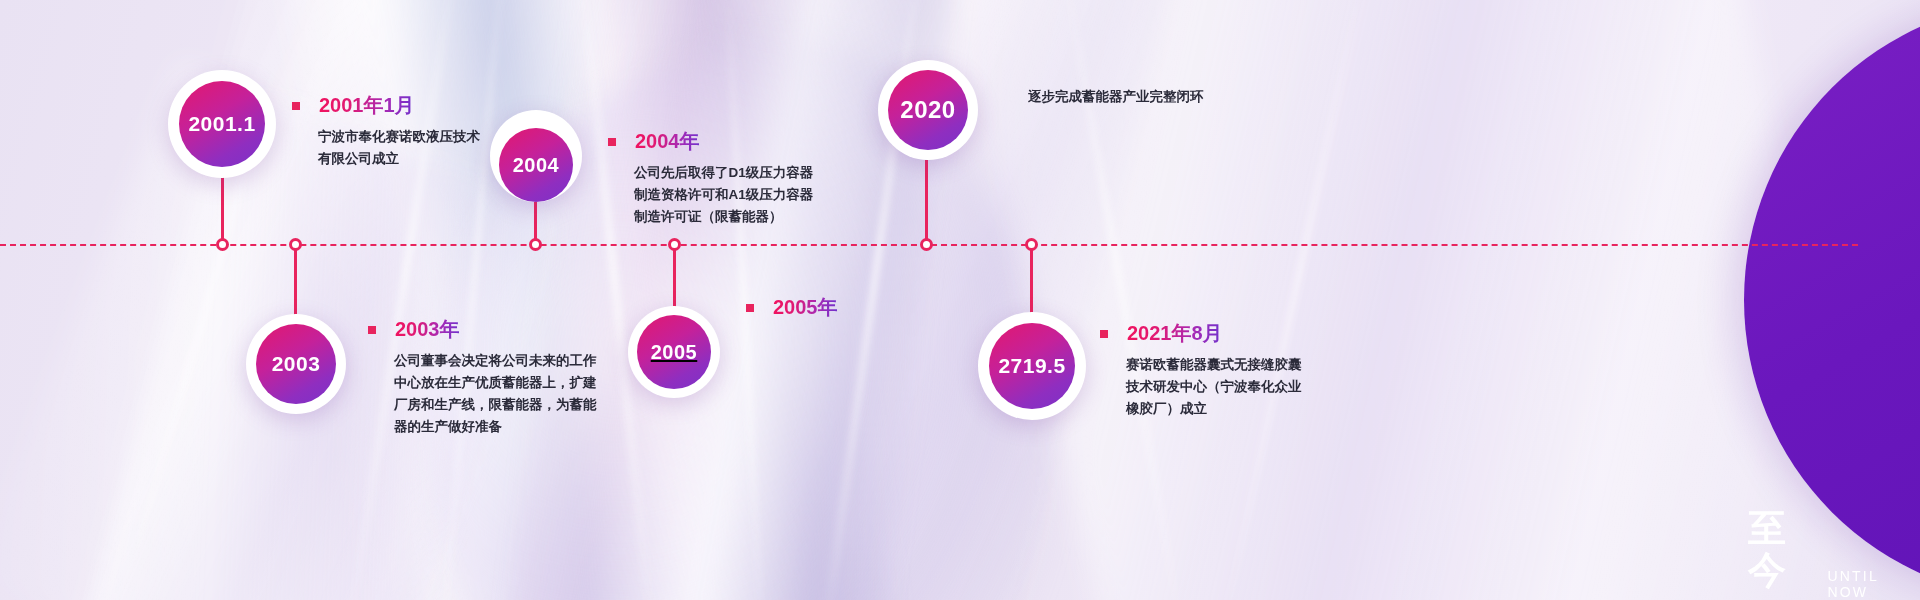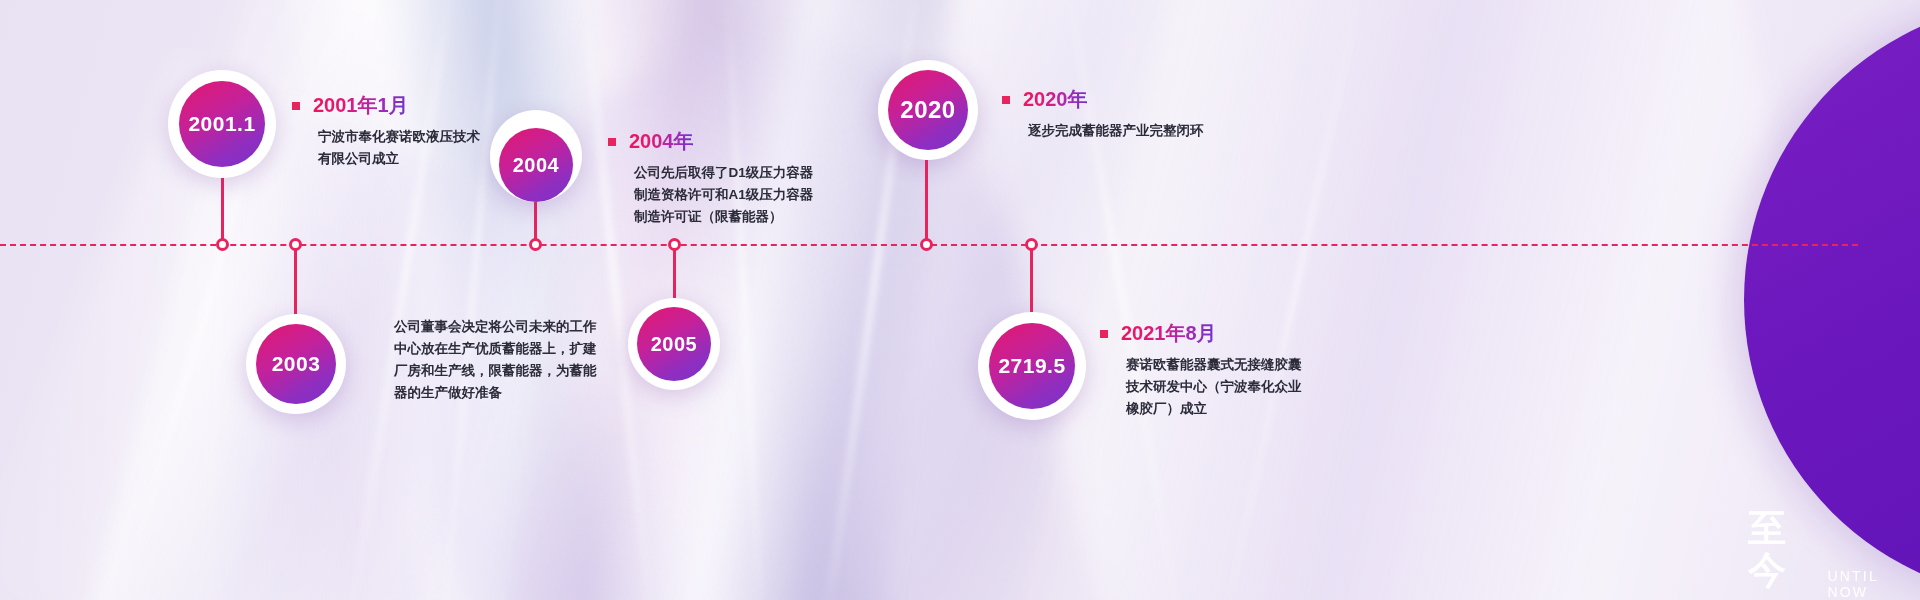--- a/index.html
+++ b/index.html
@@ -189,21 +189,21 @@
     background: #ffffff;
     border: 3px solid #e8245e;
     z-index: 5;
   }
 
   
   .block { position: absolute; z-index: 5; }
   .block-head {
     display: flex;
     align-items: center;
-    gap: 13px;
+    gap: 19px;
     margin-bottom: 7px;
   }
   .sq {
     width: 8px; height: 8px;
     background: #e8245e;
     flex: 0 0 8px;
     align-self: flex-start;
     margin-top: 10px;
   }
   .head-txt {
@@ -276,20 +276,24 @@
   <div class="node" style="left:0;top:0;">
     <div class="stem" style="left:294px;top:244px;height:78px;"></div>
     <div class="bubble" style="left:246px;top:314px;width:100px;height:100px;">
       <div class="bubble-inner" style="width:80px;height:80px;font-size:21px;align-items:center;">
         <span>2003</span>
       </div>
     </div>
     <div class="dot" style="left:289px;top:238px;"></div>
   </div>
   <div class="block" style="left:368px;top:316px;width:230px;">
+    <div class="block-head">
+      <span class="sq"></span>
+      <span class="head-txt">2003年</span>
+    </div>
     <div class="body-txt indent">
       <p>公司董事会决定将公司未来的工作中心放在生产优质蓄能器上，扩建厂房和生产线，限蓄能器，为蓄能器的生产做好准备</p>
     </div>
   </div>
 
   <div class="node" style="left:0;top:0;">
     <div class="stem" style="left:534px;top:196px;height:54px;"></div>
     <div class="bubble" style="left:490px;top:110px;width:92px;height:92px;align-items:flex-end;">
       <div class="bubble-inner" style="width:74px;height:74px;font-size:20px;">
         <span>2004</span>
@@ -302,44 +306,44 @@
       <span class="sq"></span>
       <span class="head-txt">2004年</span>
     </div>
     <div class="body-txt indent">
       <p>公司先后取得了D1级压力容器制造资格许可和A1级压力容器制造许可证（限蓄能器）</p>
     </div>
   </div>
 
   <div class="node" style="left:0;top:0;">
     <div class="stem" style="left:673px;top:244px;height:64px;"></div>
-    <div class="bubble" style="left:628px;top:298px;width:92px;height:92px;">
+    <div class="bubble" style="left:628px;top:306px;width:92px;height:92px;text-decoration:underline;">
       <div class="bubble-inner" style="width:74px;height:74px;font-size:20px;">
         <span>2005</span>
       </div>
     </div>
     <div class="dot" style="left:668px;top:238px;"></div>
   </div>
   <div class="block" style="left:746px;top:294px;width:200px;">
+    <div class="block-head">
+      <span class="sq"></span>
+      <span class="head-txt">2005年</span>
+    </div>
   </div>
 
   <div class="node" style="left:0;top:0;">
     <div class="stem" style="left:925px;top:160px;height:90px;"></div>
     <div class="bubble" style="left:878px;top:60px;width:100px;height:100px;">
       <div class="bubble-inner" style="width:80px;height:80px;font-size:24px;">
         <span>2020</span>
       </div>
     </div>
     <div class="dot" style="left:920px;top:238px;"></div>
   </div>
   <div class="block" style="left:1002px;top:86px;width:280px;">
-    <div class="block-head">
-      <span class="sq"></span>
-      <span class="head-txt">2020年</span>
-    </div>
     <div class="body-txt indent">
       <p>逐步完成蓄能器产业完整闭环</p>
     </div>
   </div>
 
   <div class="node" style="left:0;top:0;">
     <div class="stem" style="left:1030px;top:244px;height:76px;"></div>
     <div class="bubble" style="left:978px;top:312px;width:108px;height:108px;">
       <div class="bubble-inner" style="width:86px;height:86px;font-size:21px;">
         <span>2719.5</span>

